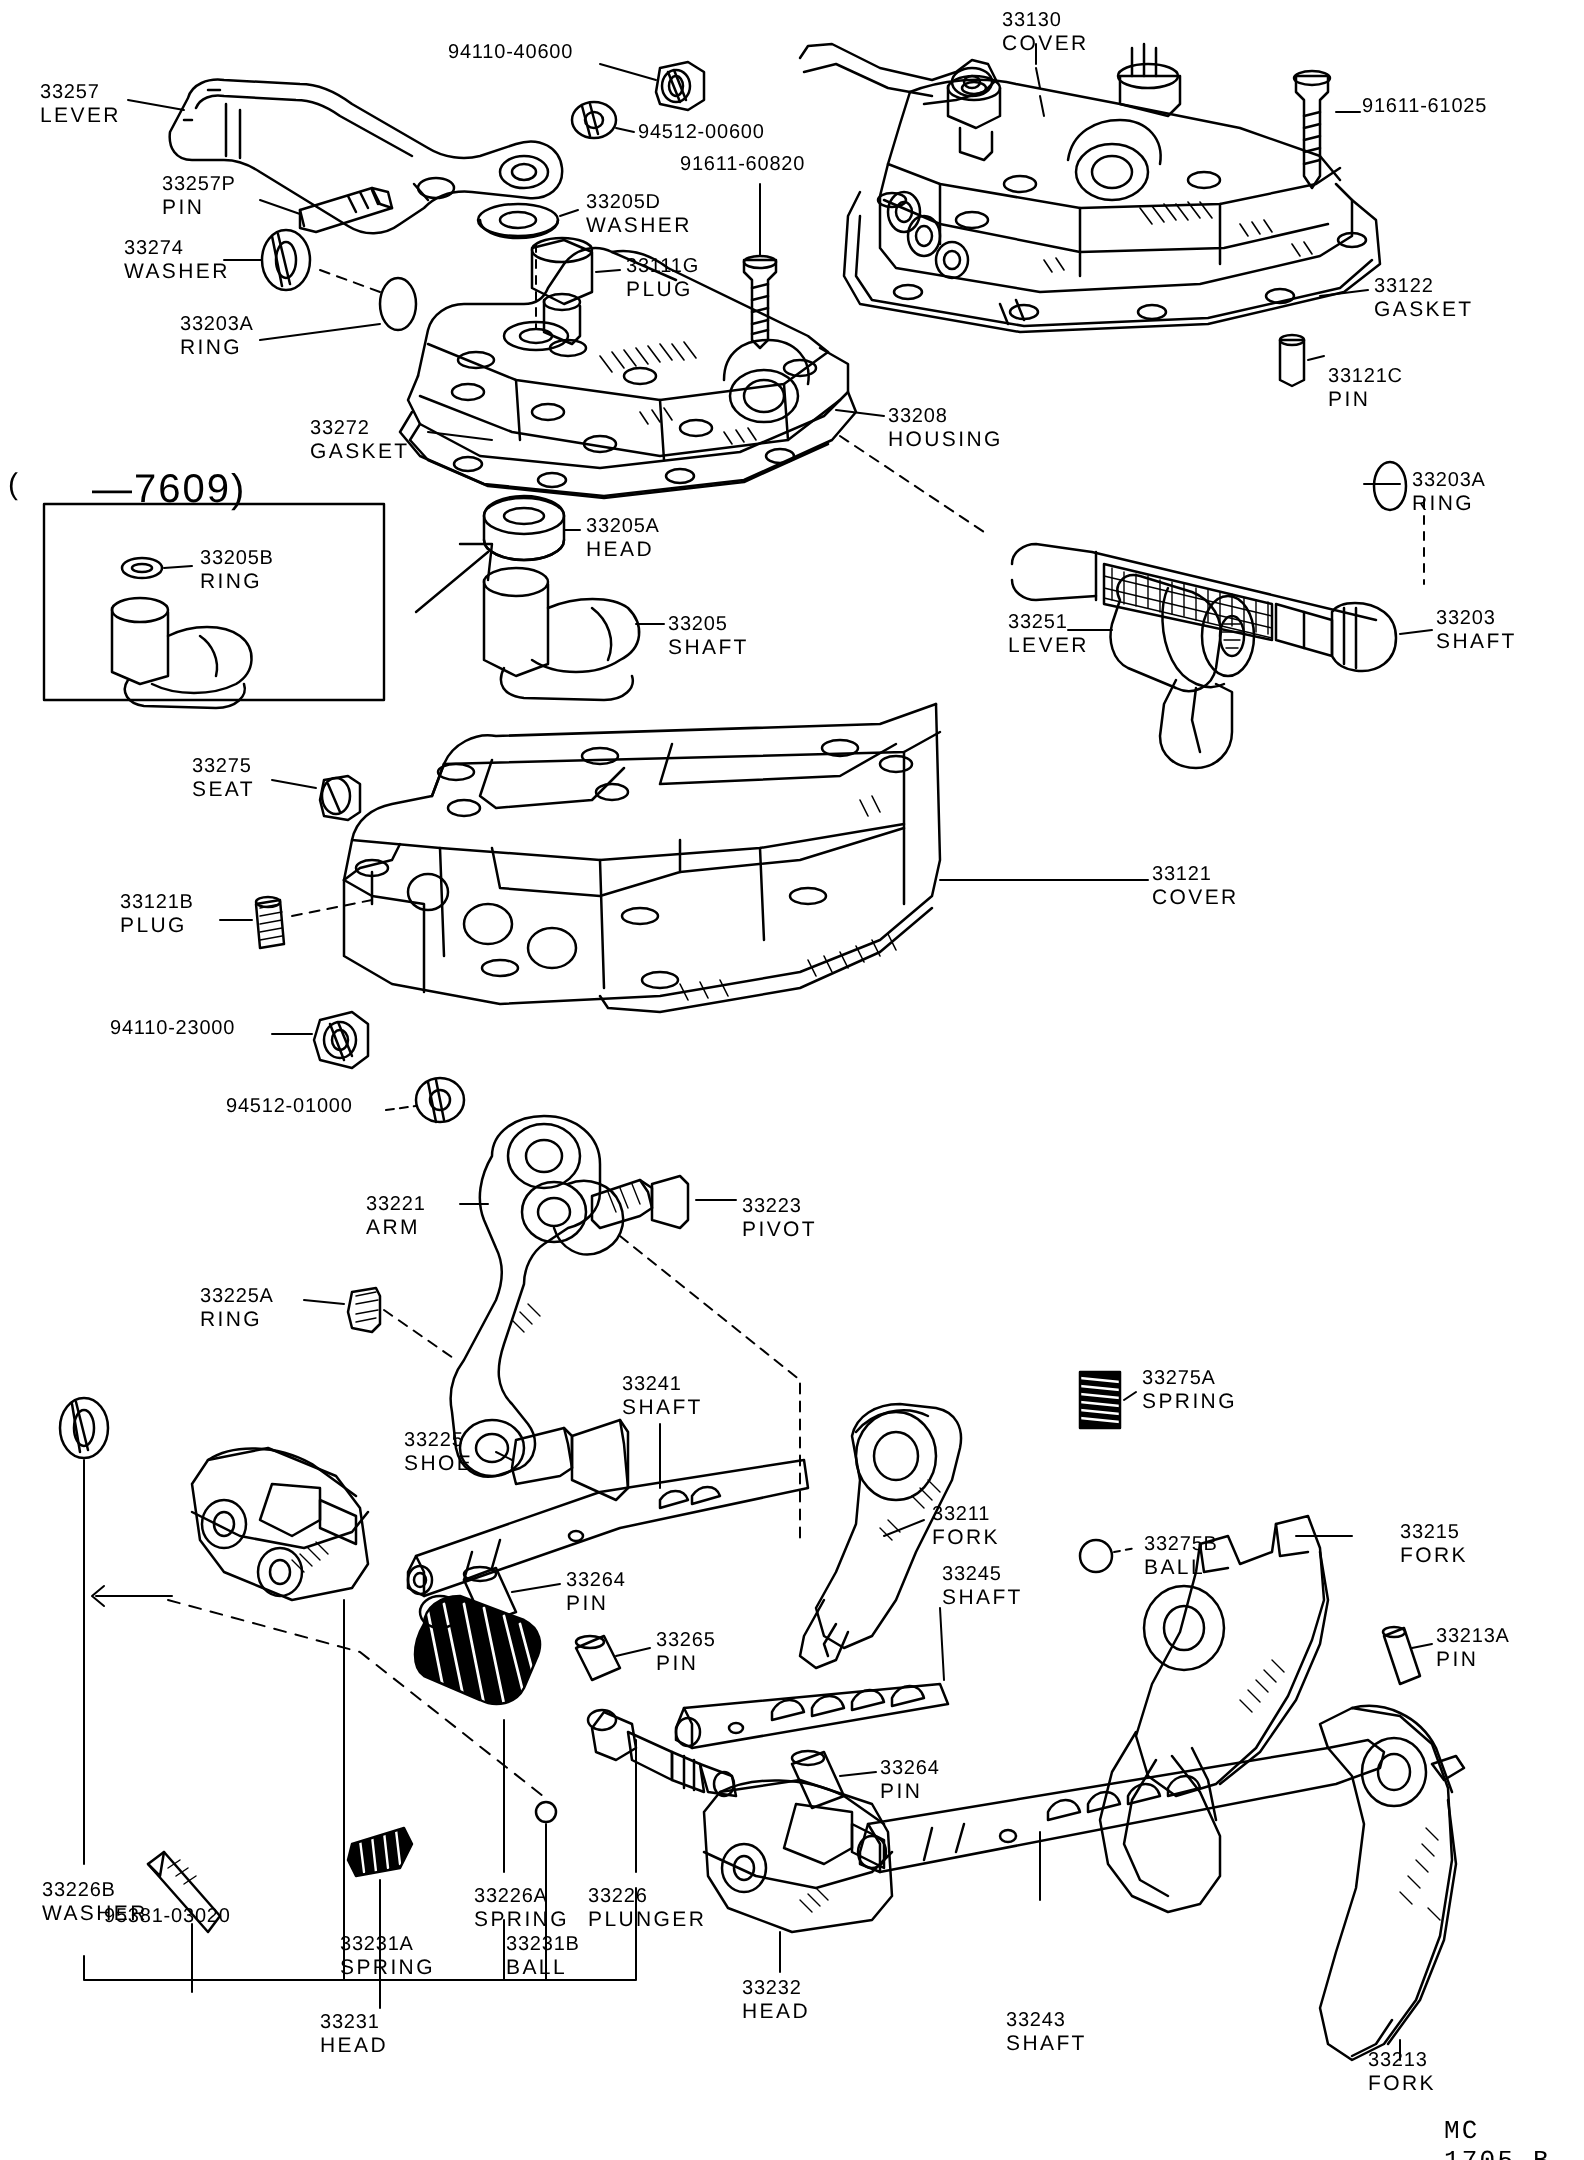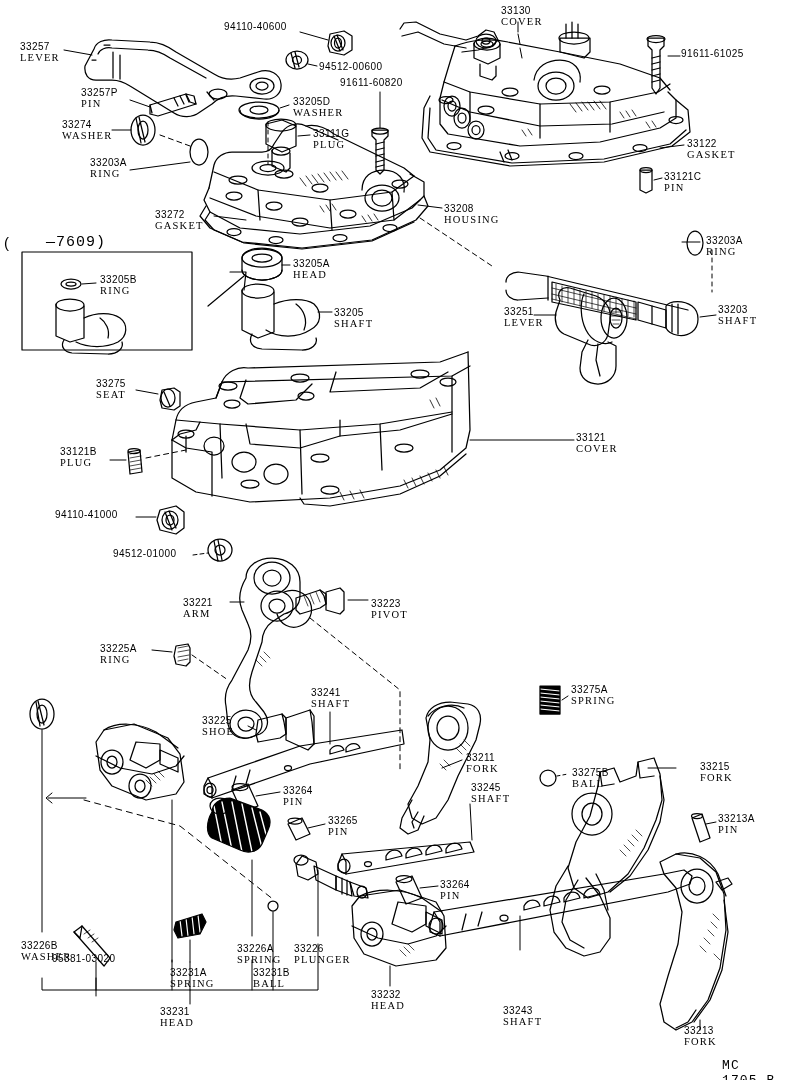--- a/index.html
+++ b/index.html
@@ -2,25 +2,25 @@
 <html><head>
 <meta charset="utf-8">
 <style>
   html,body{margin:0;padding:0;background:#fff;}
   body{width:792px;height:1080px;position:relative;overflow:hidden;
        font-family:"Liberation Sans",sans-serif;color:#000;}
   #sheet{position:absolute;inset:0;width:792px;height:1080px;}
   svg{display:block;}
   .lbl{position:absolute;white-space:nowrap;line-height:1.0;}
   .lbl .num{font-size:10px;letter-spacing:.4px;font-weight:400;display:block;}
-  .lbl .sub{font-size:10.5px;letter-spacing:1.2px;display:block;margin-top:1px;font-family:Liberation Serif, serif;}
+  .lbl .sub{font-size:10.5px;letter-spacing:1.2px;display:block;margin-top:1px;}
   .wm{position:absolute;font-size:13px;letter-spacing:1.1px;
       font-family:"Liberation Mono",monospace;}
   .paren{position:absolute;font-size:15px;}
-  .yr{position:absolute;font-size:15px;letter-spacing:1px;font-family:Liberation Mono, monospace;}
+  .yr{position:absolute;font-size:20px;letter-spacing:1px;}
 </style>
 </head>
 <body>
 
 <div id="sheet">
 
 <svg width="792" height="1080" viewBox="0 0 792 1080" fill="none" stroke="#000" stroke-width="1.25" stroke-linejoin="round" stroke-linecap="round">
 
   <g>
     <path d="M94 49 C96 42 104 39 112 40 L150 42 C160 42 168 46 176 52
@@ -706,21 +706,21 @@
         <span class="sub">PLUG</span>
       </div>
   <div class="lbl" style="left:687px;top:139px">
         <span class="num">33122</span>
         <span class="sub">GASKET</span>
       </div>
   <div class="lbl" style="left:90px;top:158px">
         <span class="num">33203A</span>
         <span class="sub">RING</span>
       </div>
-  <div class="lbl" style="left:664px;top:172px">
+  <div class="lbl" style="left:664px;top:184px">
         <span class="num">33121C</span>
         <span class="sub">PIN</span>
       </div>
   <div class="lbl" style="left:444px;top:204px">
         <span class="num">33208</span>
         <span class="sub">HOUSING</span>
       </div>
   <div class="lbl" style="left:155px;top:210px">
         <span class="num">33272</span>
         <span class="sub">GASKET</span>
@@ -755,21 +755,21 @@
       </div>
   <div class="lbl" style="left:576px;top:433px">
         <span class="num">33121</span>
         <span class="sub">COVER</span>
       </div>
   <div class="lbl" style="left:60px;top:447px">
         <span class="num">33121B</span>
         <span class="sub">PLUG</span>
       </div>
   <div class="lbl" style="left:55px;top:510px">
-        <span class="num">94110-41000</span>
+        <span class="num">94110-23000</span>
         <span class="sub"></span>
       </div>
   <div class="lbl" style="left:113px;top:549px">
         <span class="num">94512-01000</span>
         <span class="sub"></span>
       </div>
   <div class="lbl" style="left:183px;top:598px">
         <span class="num">33221</span>
         <span class="sub">ARM</span>
       </div>

